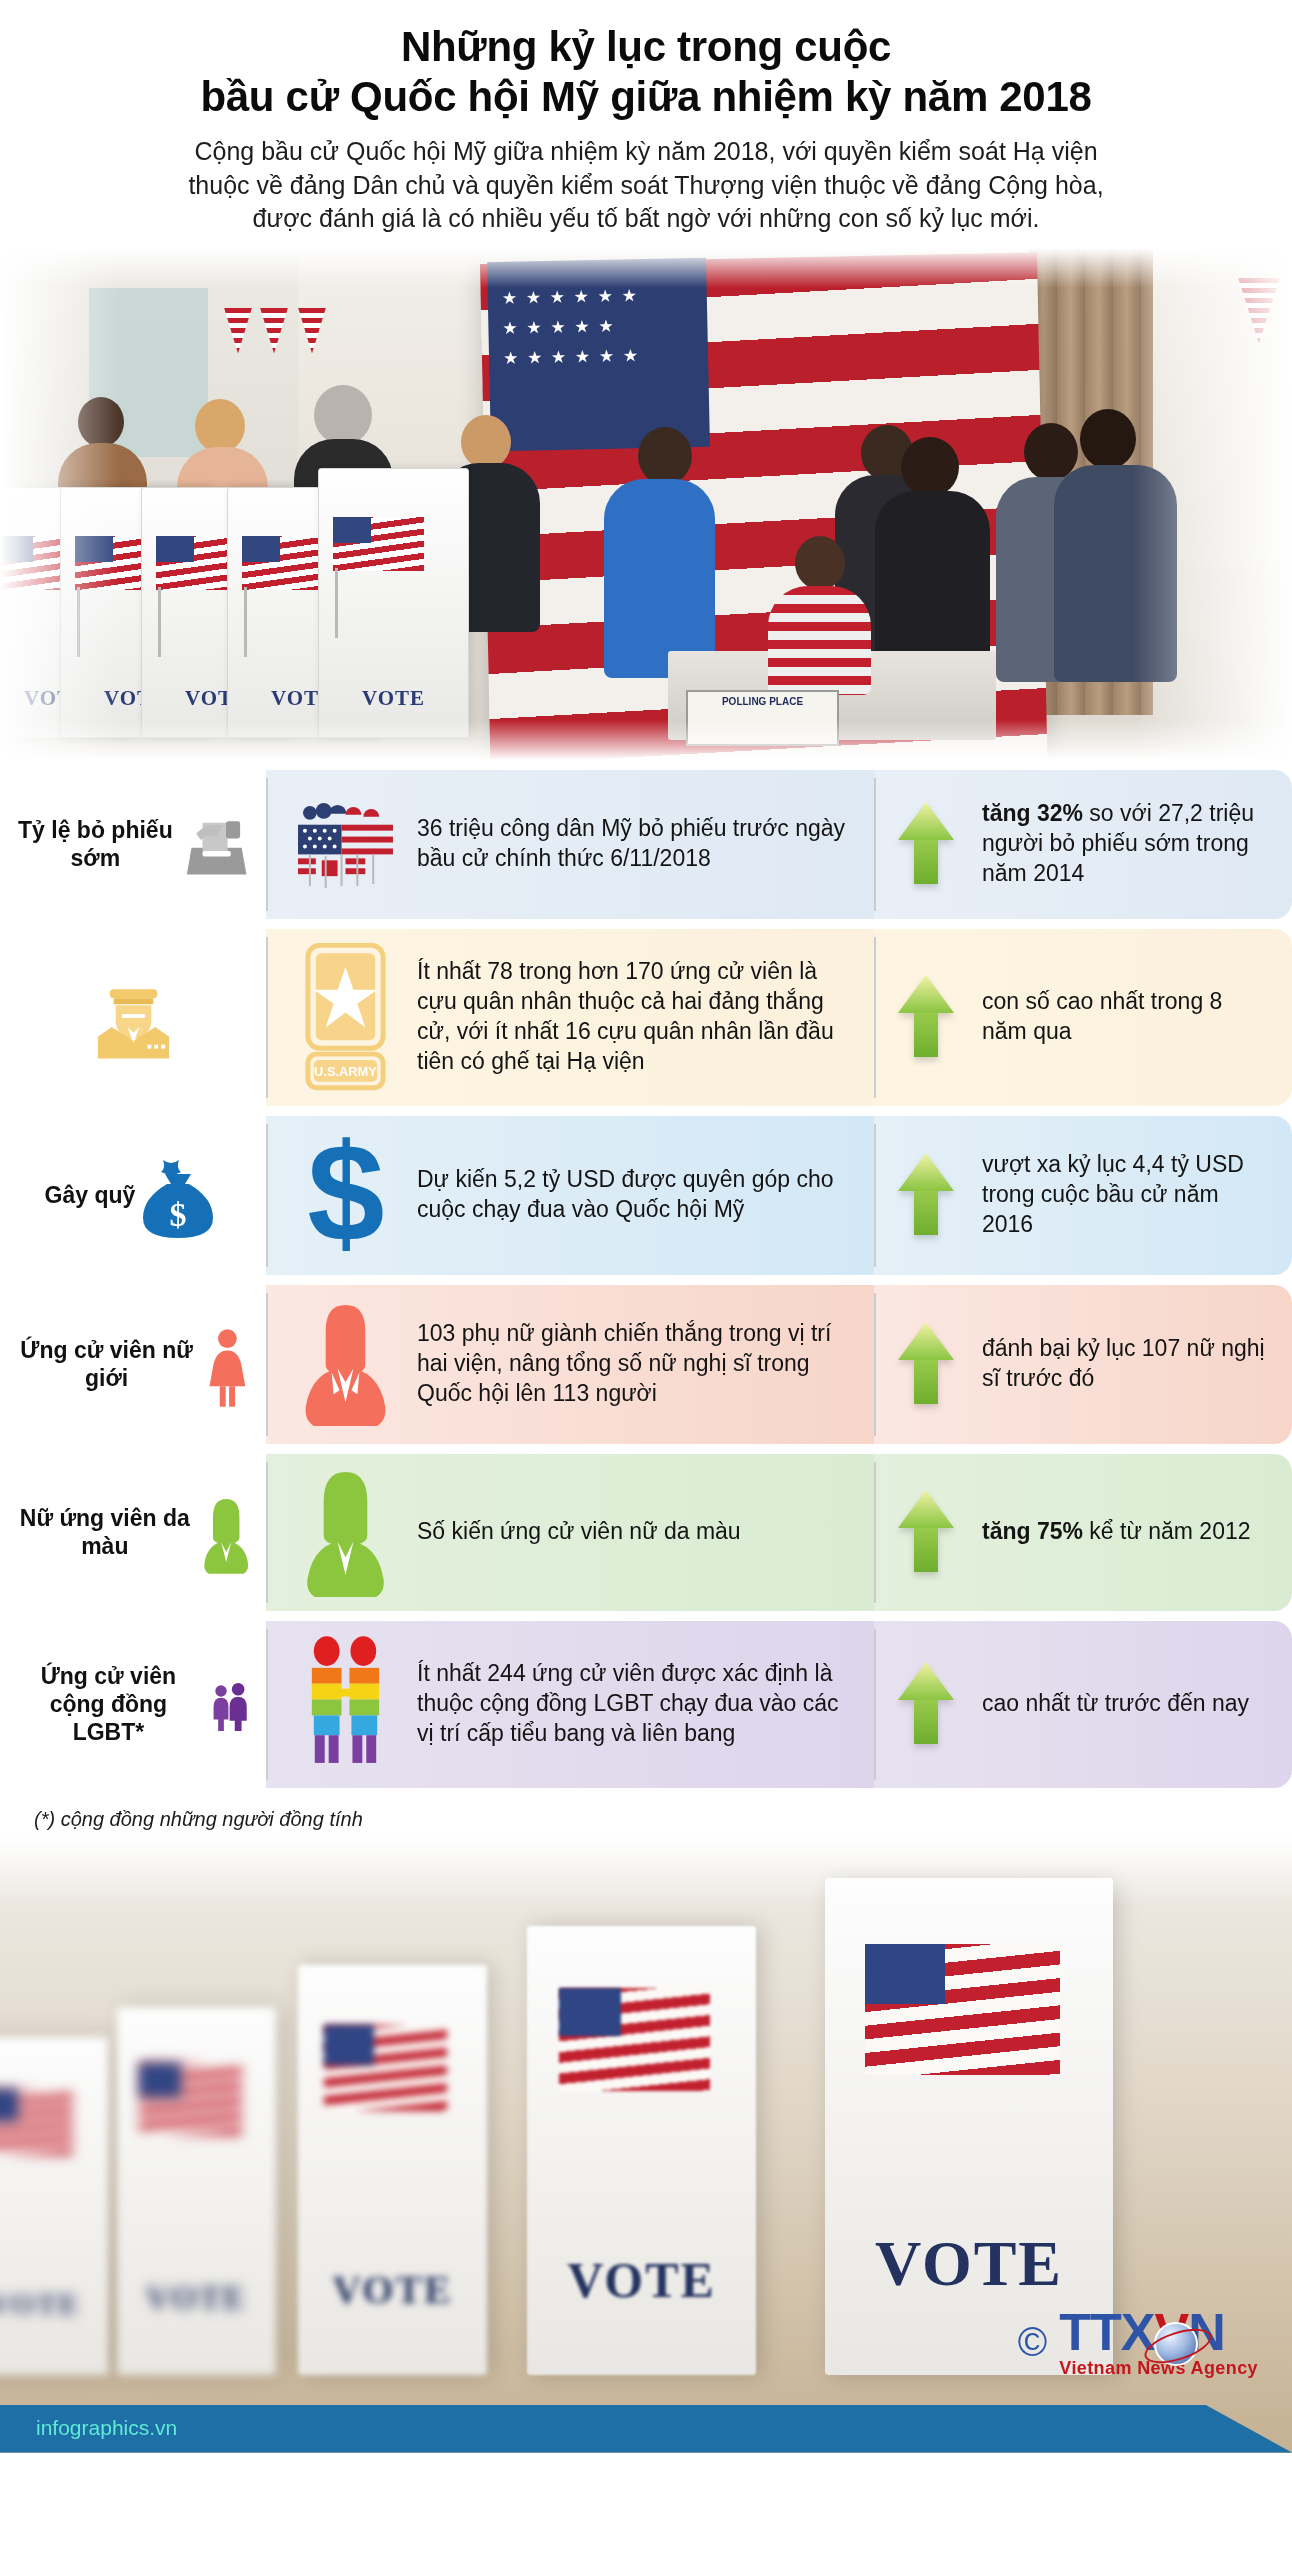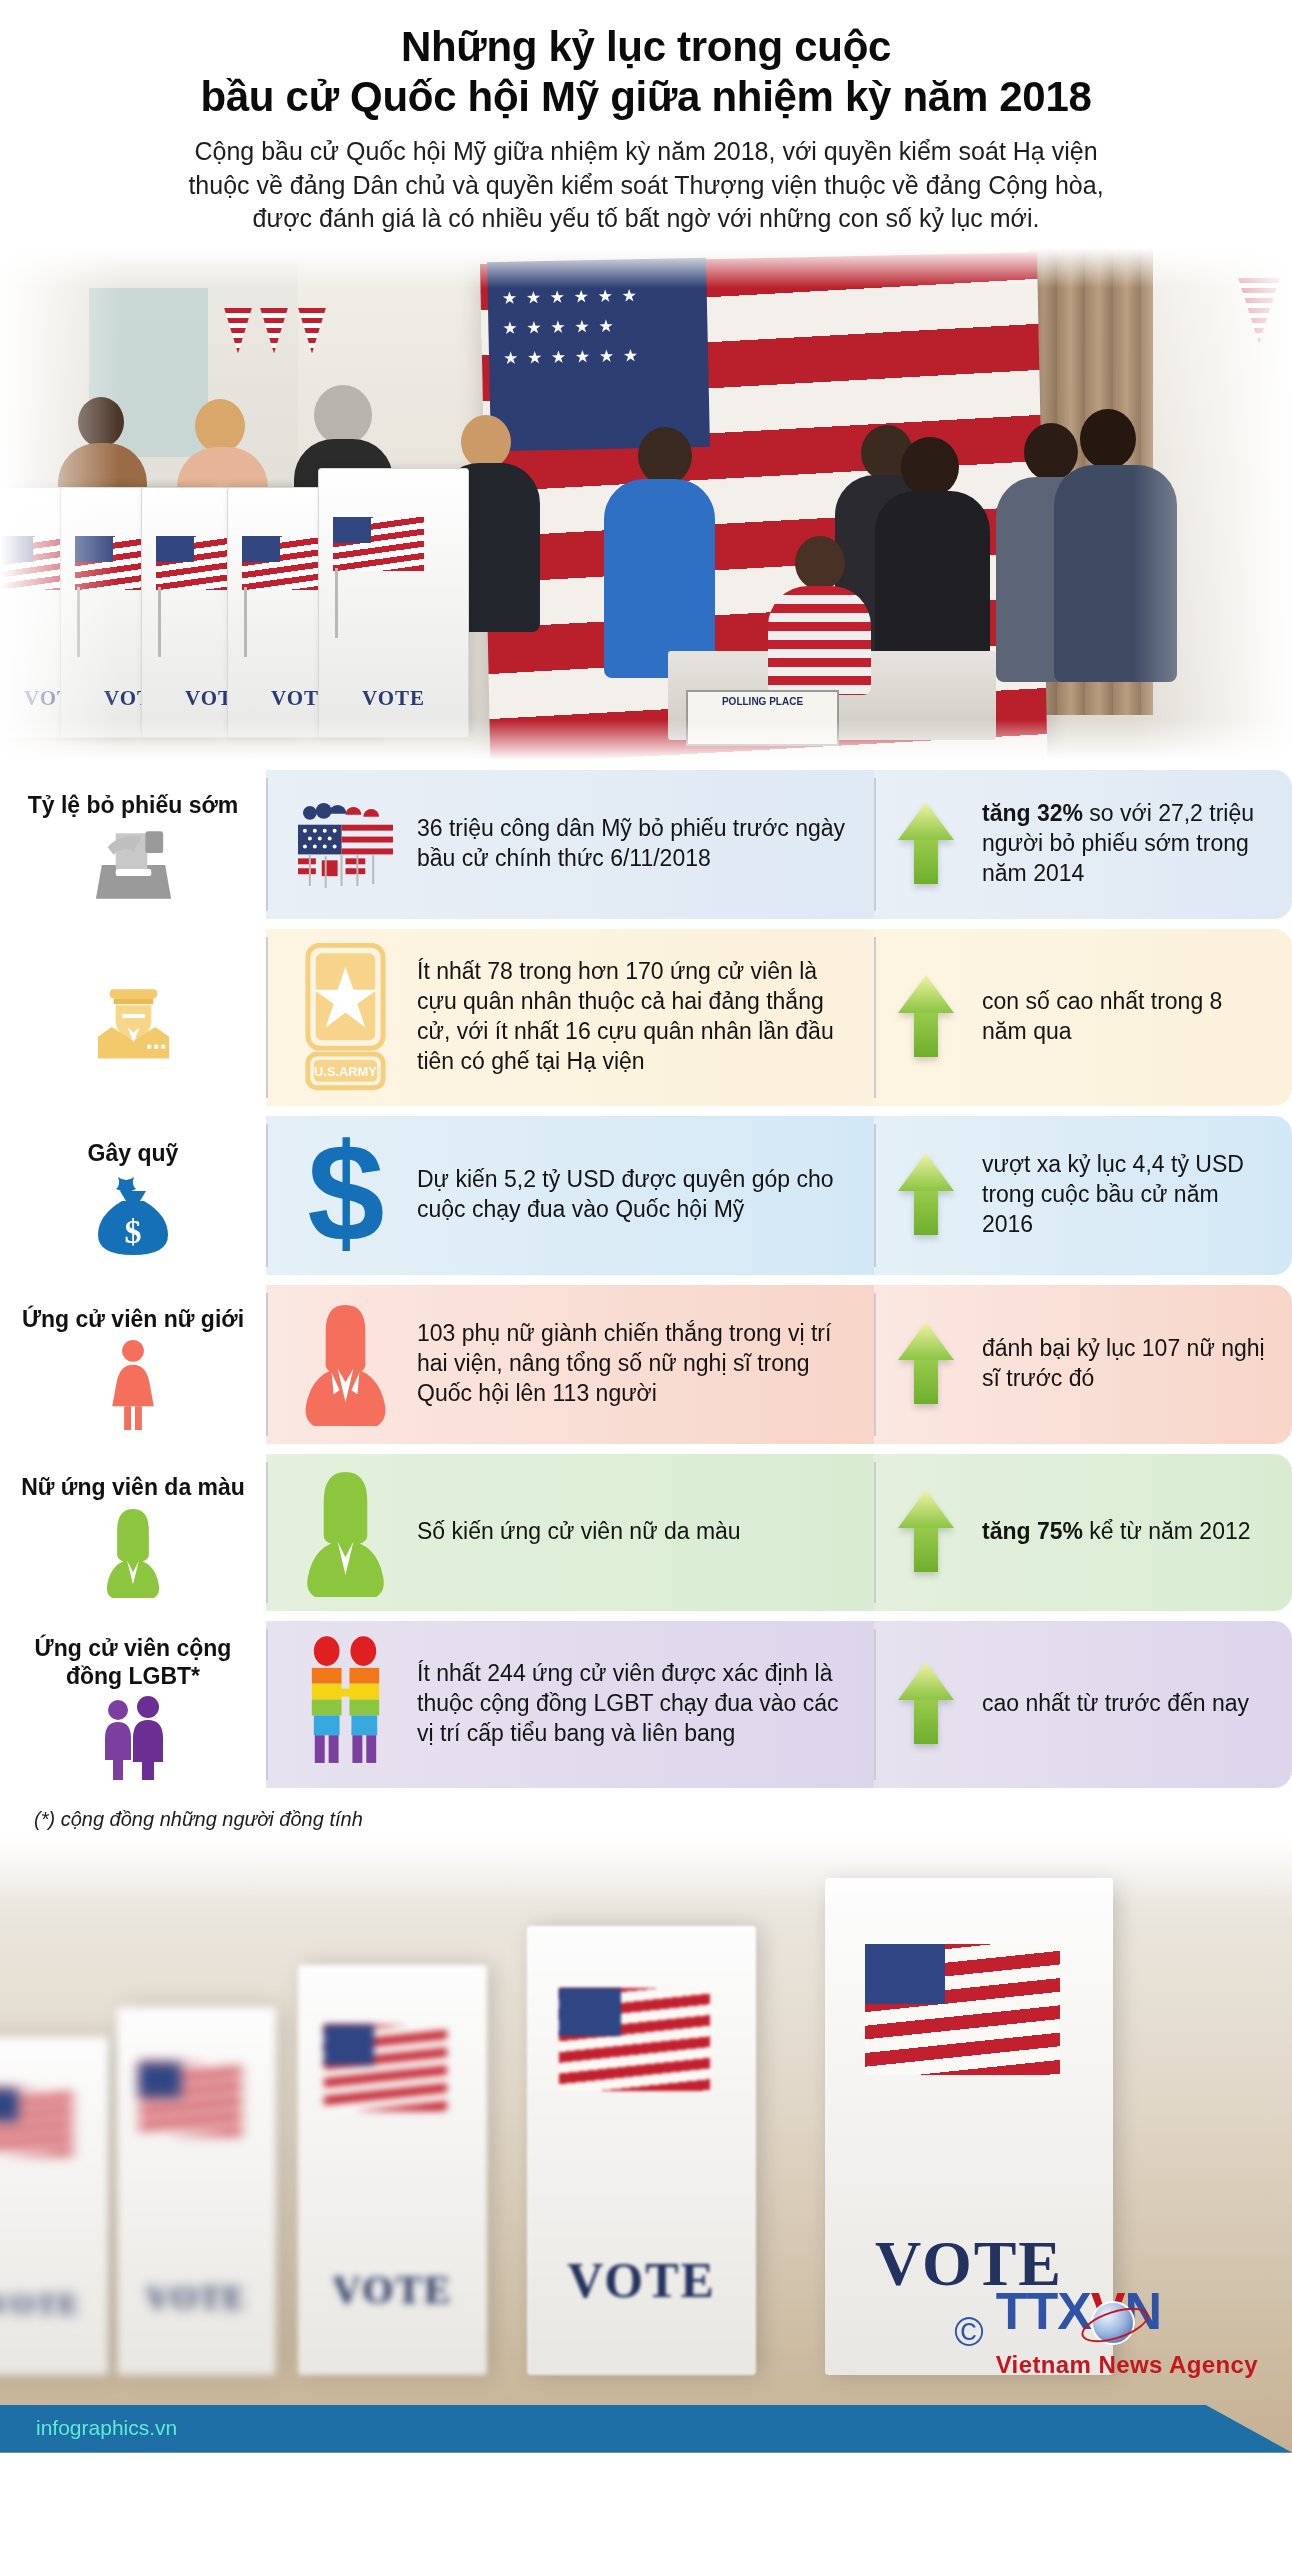--- a/index.html
+++ b/index.html
@@ -110,21 +110,21 @@
   
   .rows{padding:10px 0 0 0;}
   .row{
     display:flex;align-items:stretch;
     margin:0 0 10px 0;min-height:149px;
     border-radius:0 18px 18px 0;
     overflow:hidden;
   }
   .col-label{
     width:266px;flex:0 0 266px;
-    display:flex;flex-direction:column;align-items:center;justify-content:center;
+    display:flex;flex-direction:row;align-items:center;justify-content:center;
     text-align:center;padding:10px 12px 4px 12px;box-sizing:border-box;
     background:#ffffff;position:relative;
   }
   .col-label .lab{
     font-size:23px;font-weight:bold;color:#111;line-height:1.22;margin-bottom:6px;
   }
   .col-mid{
     flex:1 1 auto;display:flex;align-items:center;gap:18px;
     padding:14px 16px 14px 26px;box-sizing:border-box;position:relative;
   }
@@ -212,22 +212,22 @@
   .logo .globe{
     position:absolute;left:95px;top:16px;width:40px;height:40px;border-radius:50%;
     background:radial-gradient(circle at 35% 30%,#eef4ff 0%,#9db7e0 48%,#33529b 100%);
     border:2px solid #fff;
   }
   .logo .ring{
     position:absolute;left:84px;top:26px;width:66px;height:24px;
     border:2.5px solid #c4161c;border-radius:50%;transform:rotate(-18deg);
   }
   .logo .vna{
-    font-size:24px;font-weight:bold;color:#c4161c;letter-spacing:0.4px;
-    text-align:center;margin-top:14px;
+    font-size:18px;font-weight:bold;color:#c4161c;letter-spacing:0.4px;
+    text-align:center;margin-top:0;
   }
   .footerbar{
     position:absolute;left:0;bottom:0;width:1292px;height:48px;
     background:#1d6fa5;
     clip-path:polygon(0 0,1205px 0,1292px 100%,0 100%);
   }
   .footerbar span{
     display:block;padding:11px 0 0 36px;color:#5eead4;font-size:21px;
   }
 </style>

